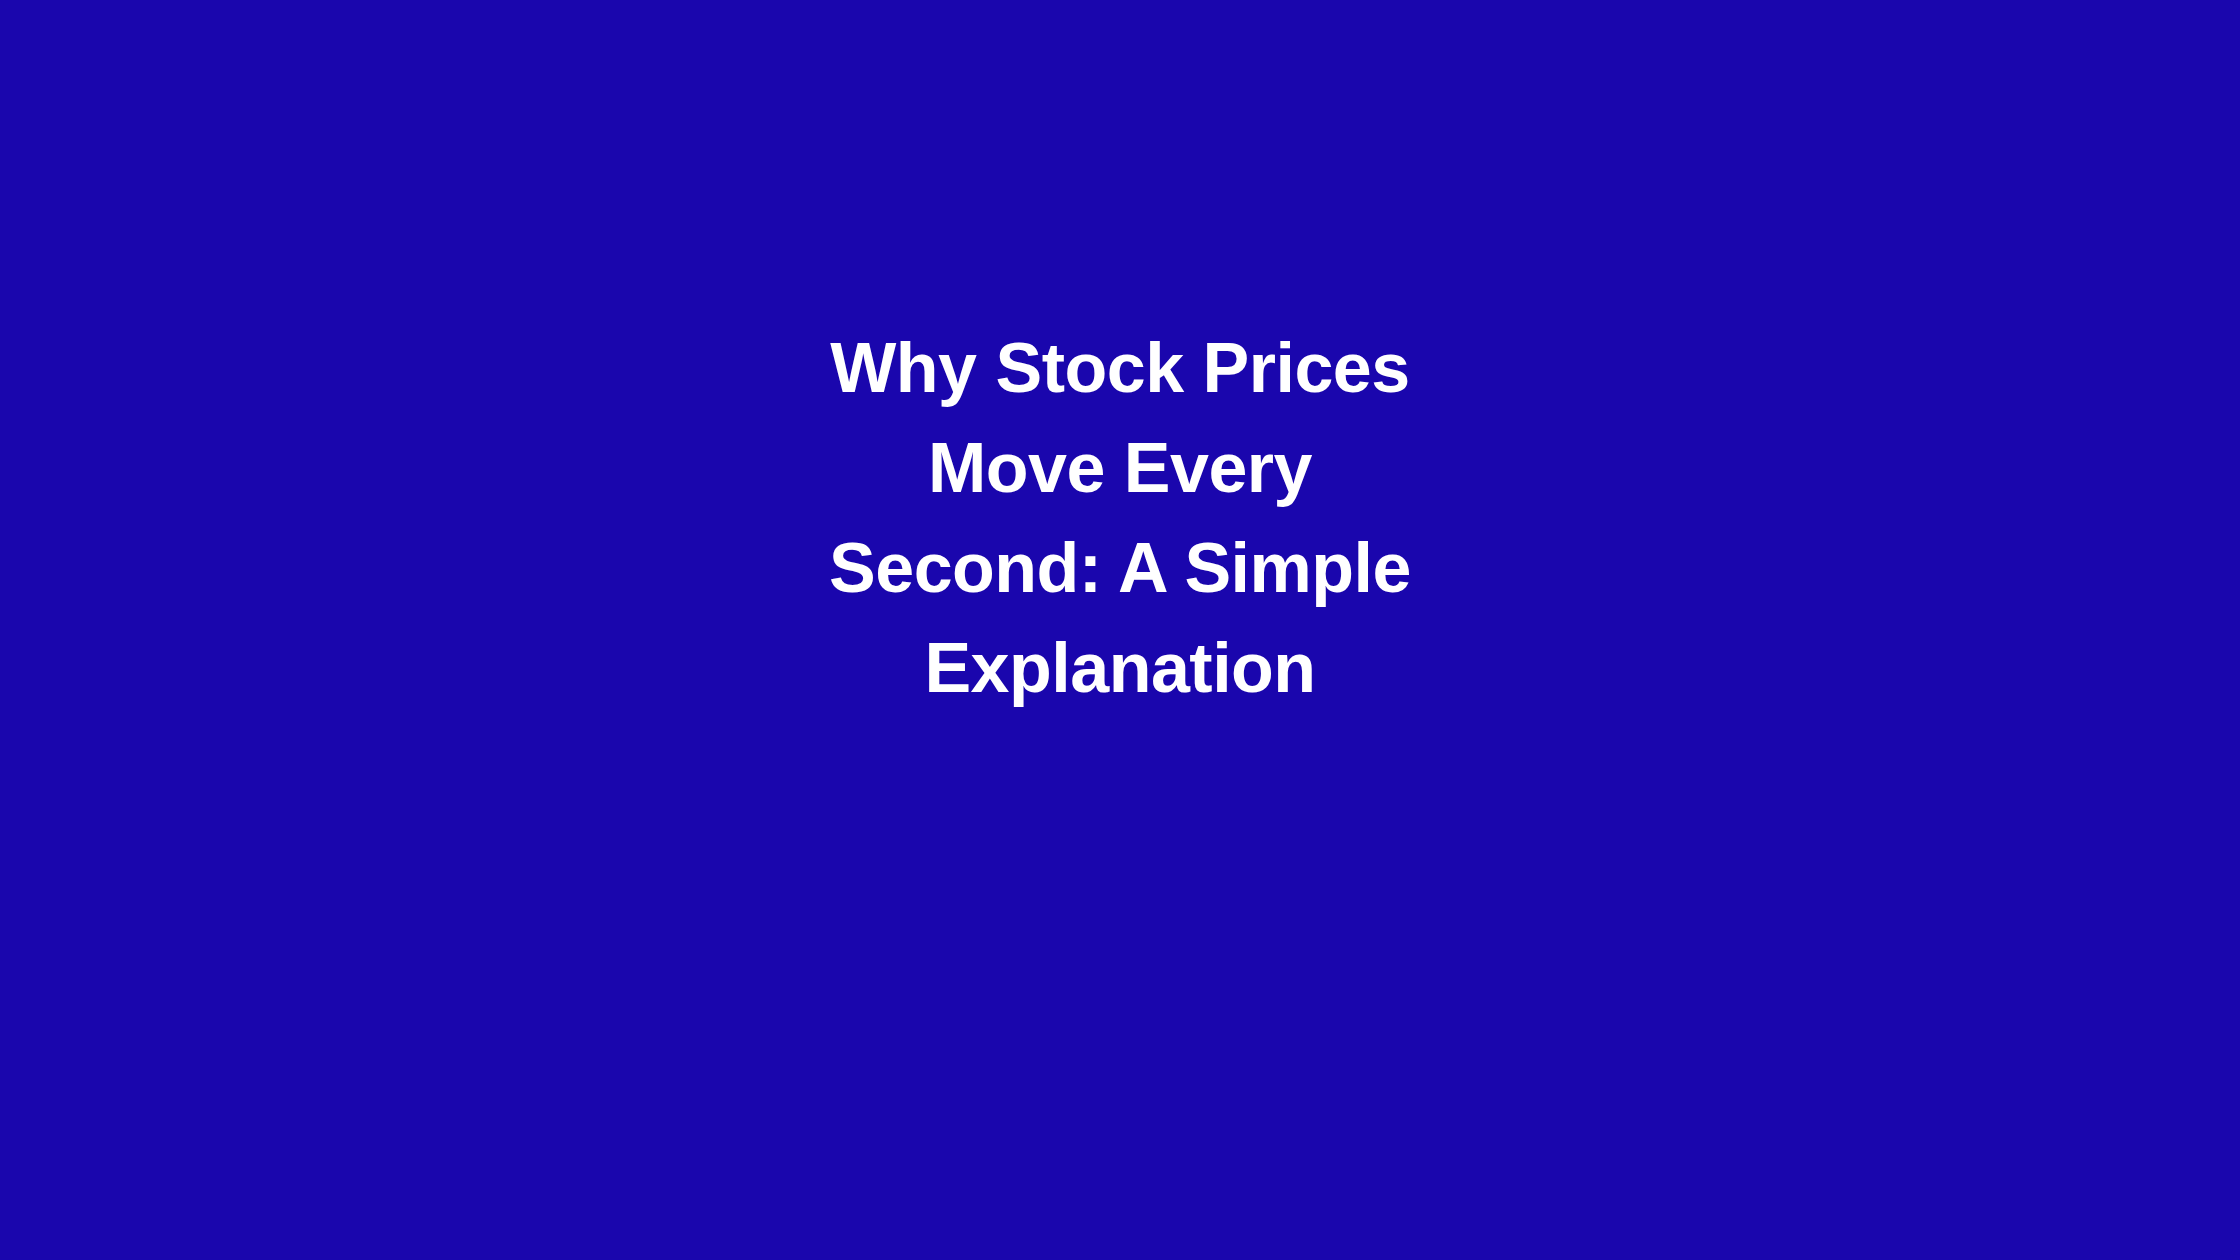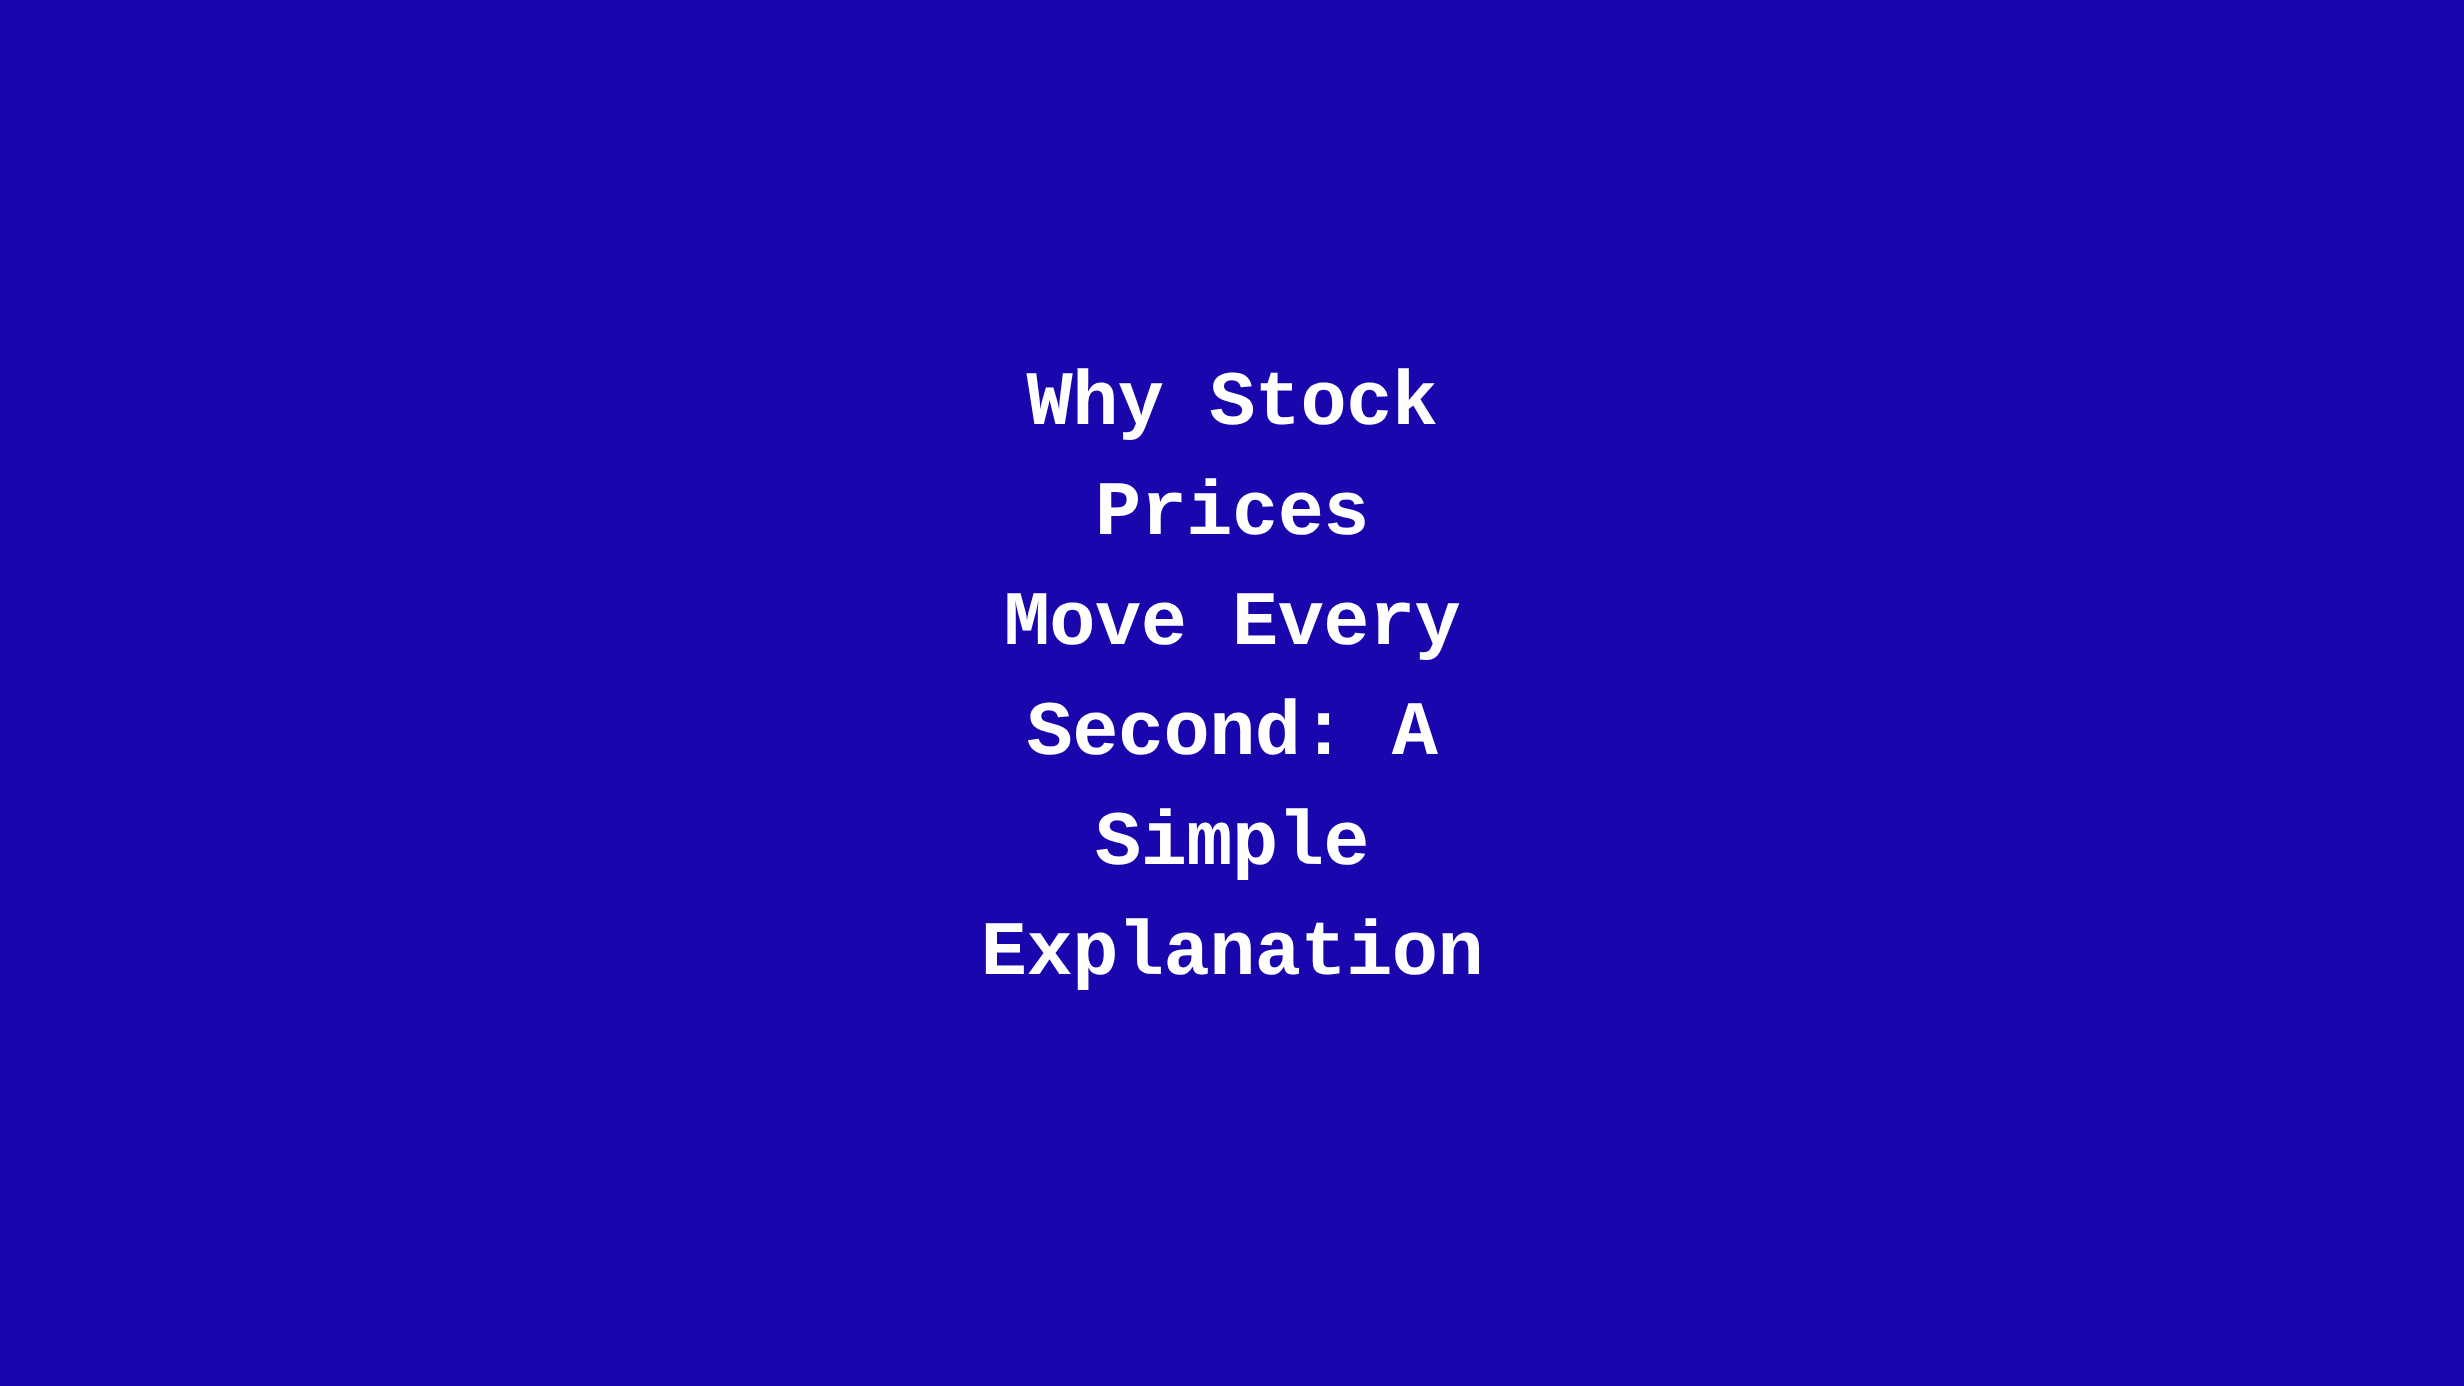--- a/index.html
+++ b/index.html
@@ -34,21 +34,21 @@
   }
   .title-inner {
     width: 640px;
     margin-left: 0px;
     padding-top: 318px;
     text-align: center;
   }
   .page-title {
     margin: 0;
     color: #FFFFFF;
-    font-family: Liberation Mono, monospace;
+    font-family: Liberation Sans, sans-serif;
     font-weight: bold;
     font-size: 70px;
     line-height: 100px;
     letter-spacing: -0.5px;
     text-align: center;
     white-space: pre-line;
     word-wrap: break-word;
   }
 </style>
 </head>

